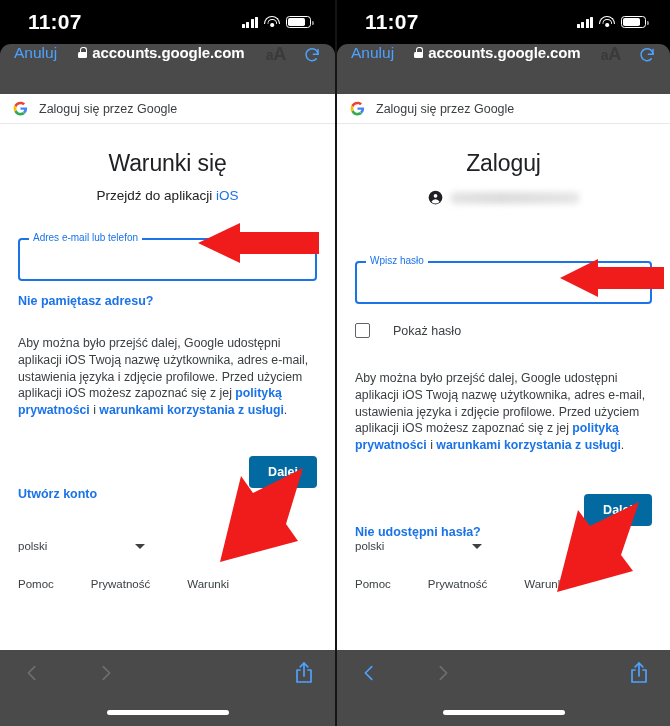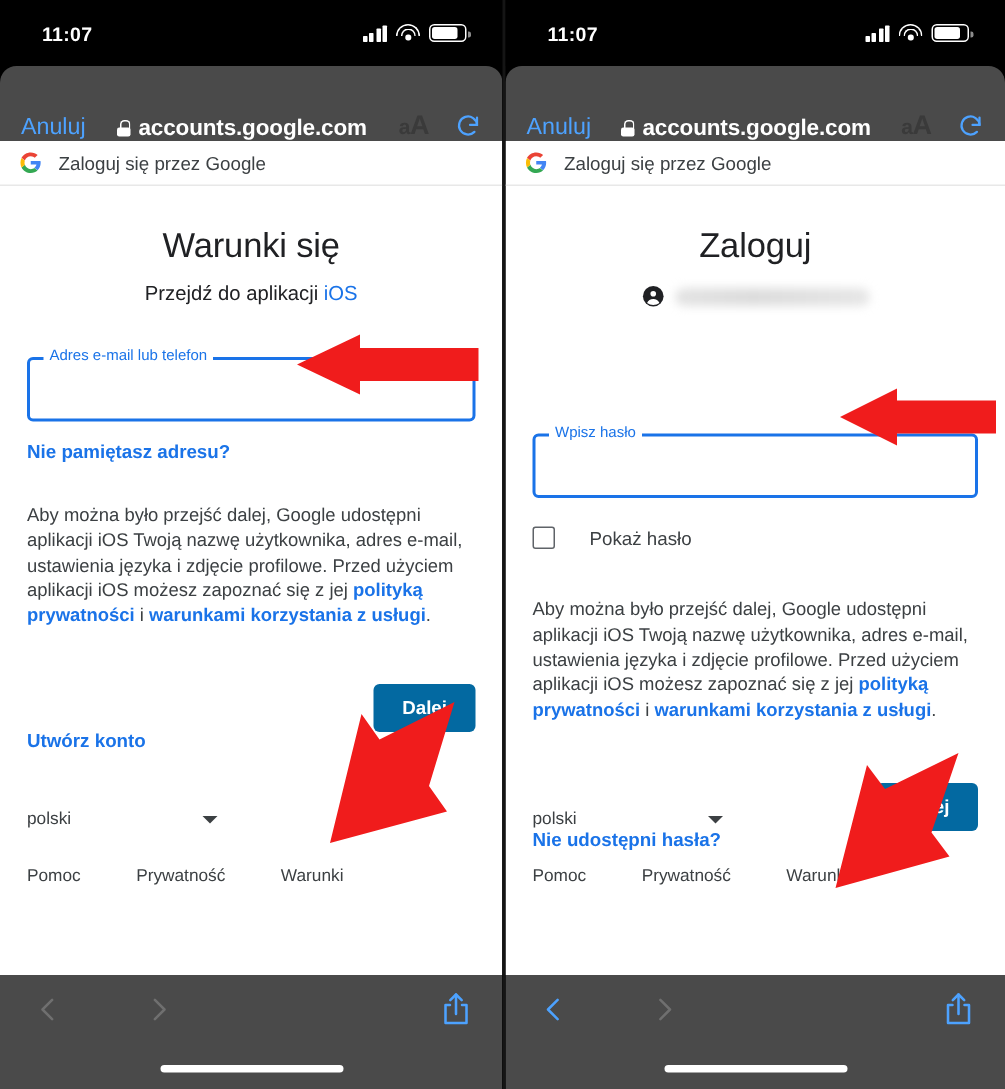--- a/index.html
+++ b/index.html
@@ -13,21 +13,21 @@
   .panel { position: relative; width: 335px; height: 726px; background: #000; overflow: hidden; }
   .panel.right { border-left: 2px solid #151515; }
 
   
   .statusbar {
     position: absolute; top: 0; left: 0; width: 100%; height: 44px;
     background: #000; color: #fff;
     display: flex; align-items: center; justify-content: space-between;
     padding: 0 24px 0 28px;
   }
-  .status-time { font-size: 13px; font-weight: bold; letter-spacing: .2px; }
+  .status-time { font-size: 21px; font-weight: bold; letter-spacing: .2px; }
   .status-icons { display: flex; align-items: center; gap: 6px; }
 
   .sig { display: flex; align-items: flex-end; gap: 1.5px; height: 11px; }
   .sig i { display:block; width: 3px; background: #fff; border-radius: .5px; }
   .sig i:nth-child(1){height:4px} .sig i:nth-child(2){height:6px}
   .sig i:nth-child(3){height:8.5px} .sig i:nth-child(4){height:11px}
 
   .wifi { position: relative; width: 16px; height: 12px; }
   .wifi span { position:absolute; left:50%; transform:translateX(-50%); border:1.8px solid #fff;
                border-bottom:none; border-radius:50% 50% 0 0 / 100% 100% 0 0; }
@@ -38,21 +38,21 @@
   .batt { position: relative; width: 25px; height: 12px; border: 1.6px solid #fff;
           border-radius: 3.5px; padding: 1.3px; }
   .batt b { display:block; width: 84%; height: 100%; background: #fff; border-radius: 1.8px; }
   .batt::after { content:""; position:absolute; right:-3.5px; top:3.6px; width:2px; height:4.4px;
                  background:#fff; border-radius: 0 1.5px 1.5px 0; opacity:.55; }
 
   
   .chrome {
     position: absolute; top: 44px; left: 0; width: 100%; height: 50px;
     background: #4a4a4a; border-radius: 11px 11px 0 0;
-    display: flex; align-items: flex-end; padding: 0 14px;
+    display: flex; align-items: flex-start; padding: 0 14px;
   }
   .chrome-cancel { color: #4da2ff; font-size: 15.5px; }
   .chrome-url {
     flex: 1; display: flex; align-items: center; justify-content: center; gap: 5px;
     color: #fff; font-size: 15px; font-weight: bold; letter-spacing: -.1px;
   }
   .lock { width: 9px; height: 11px; position: relative; display:inline-block; }
   .lock::before { content:""; position:absolute; left:0; bottom:0; width:9px; height:6.5px;
                   background:#fff; border-radius:1.5px; }
   .lock::after { content:""; position:absolute; left:2px; top:0; width:5px; height:6px;
@@ -294,21 +294,21 @@
 
         <div class="acct" style="margin-top:13px">
           <svg class="acct-avatar" viewBox="0 0 24 24">
             <circle cx="12" cy="12" r="11" fill="#202124"></circle>
             <circle cx="12" cy="9.3" r="3" fill="#fff"></circle>
             <path d="M5.4 19.2a7.2 7.2 0 0 1 13.2 0 11 11 0 0 1-13.2 0z" fill="#fff"></path>
           </svg>
           <span class="acct-blur"></span>
         </div>
 
-        <div class="field" style="margin-top:84px">
+        <div class="field" style="margin-top:56px">
           <span class="field-label">Wpisz hasło</span>
         </div>
 
         <div class="checkrow" style="margin-top:19px">
           <span class="checkbox"></span>
           <span class="checkrow-label">Pokaż hasło</span>
         </div>
 
         <div class="bodytext" style="margin-top:32px">
           <span>Aby można było przejść dalej, Google udostępni aplikacji iOS Twoją nazwę użytkownika, adres e-mail, ustawienia języka i zdjęcie profilowe. Przed użyciem aplikacji iOS możesz zapoznać się z jej </span><span class="lnk">polityką prywatności</span><span> i </span><span class="lnk">warunkami korzystania z usługi</span><span>.</span>

